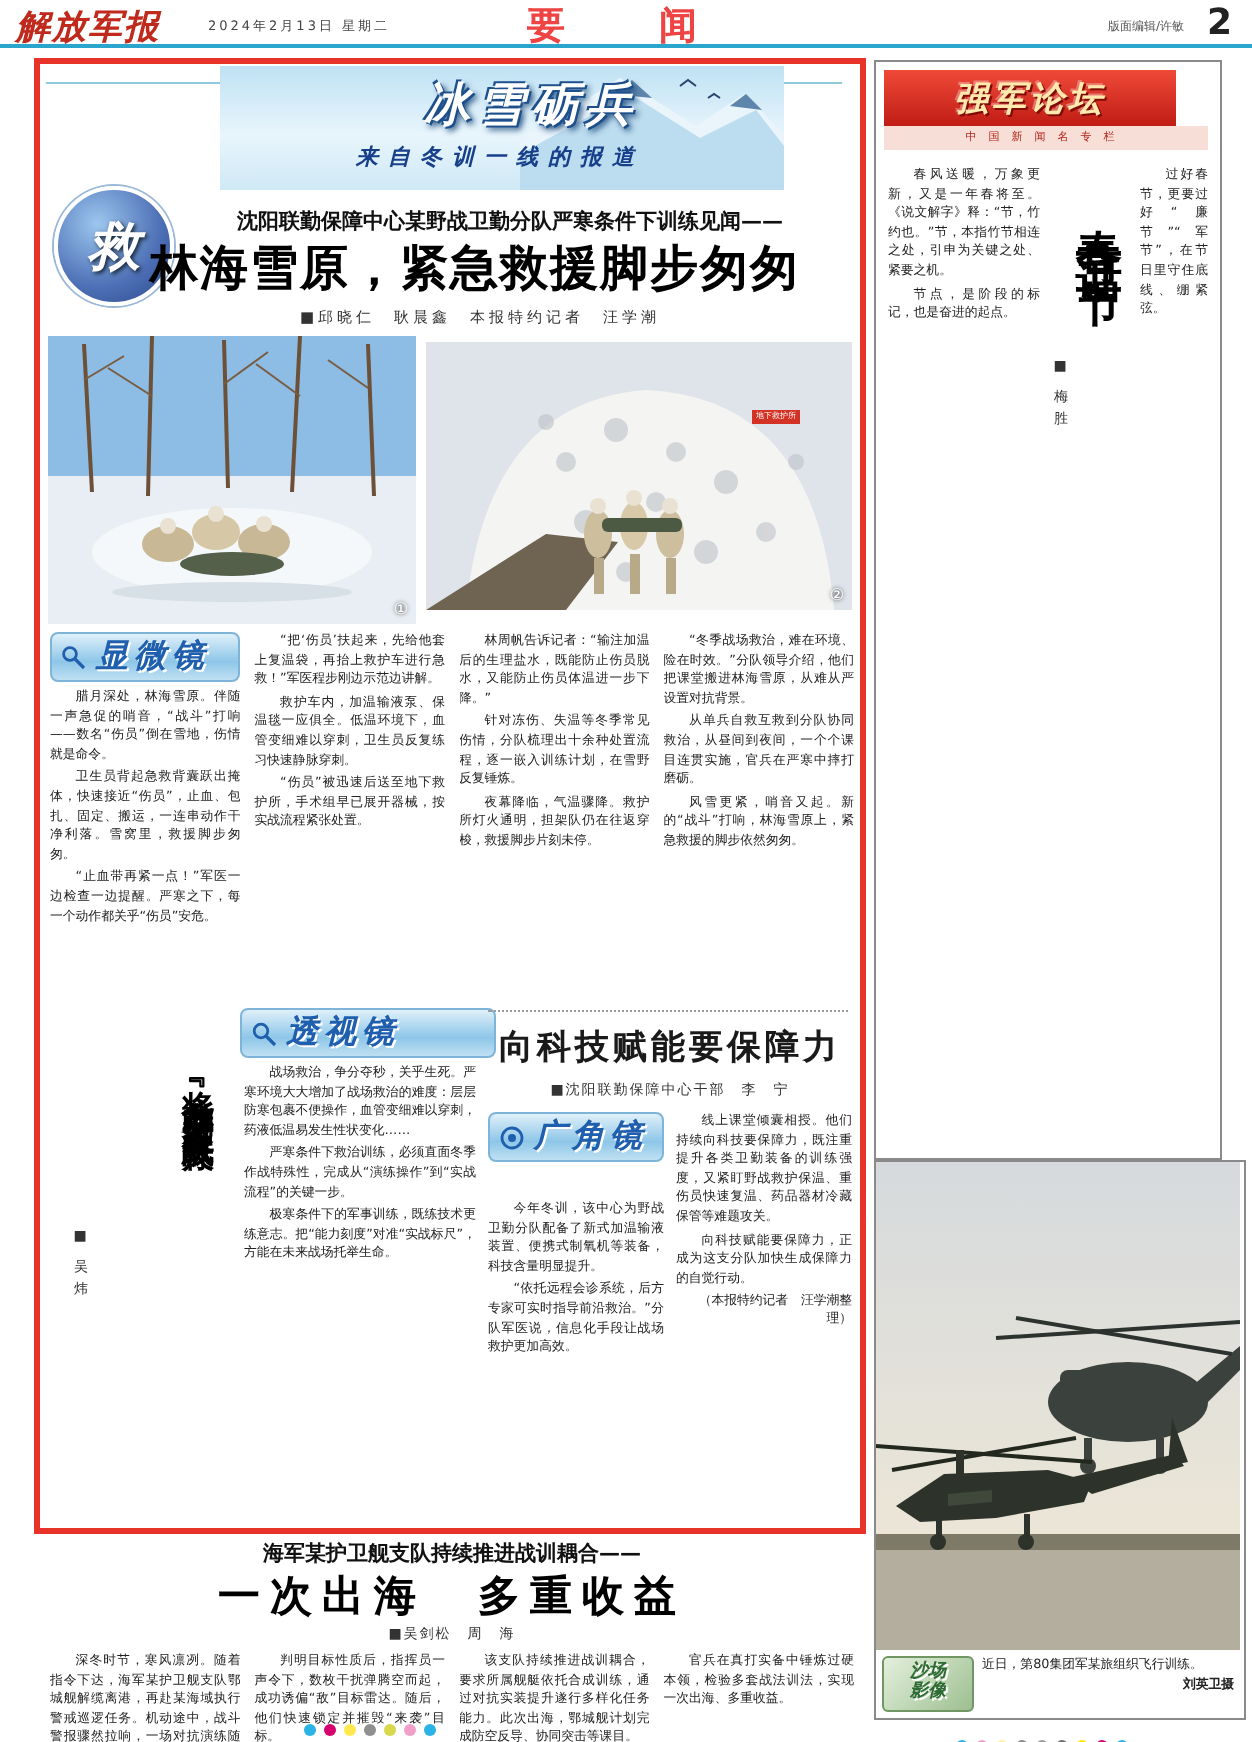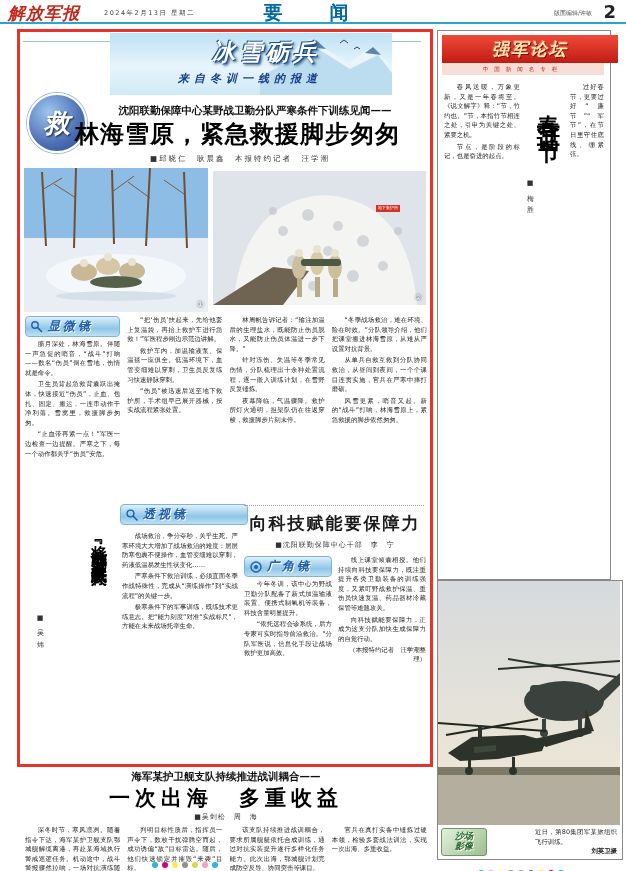--- a/index.html
+++ b/index.html
@@ -2,21 +2,21 @@
 <html><head>
 <meta charset="utf-8">
 <style>
   html,body{margin:0;padding:0;background:#e9e9e9;}
   #page{position:relative;width:626px;height:871px;background:#fff;overflow:hidden;
         font-family:"DejaVu Sans","Liberation Sans",sans-serif;color:#1a1a1a;}
   .abs{position:absolute;}
   
   .masthead{font-size:17px;font-weight:bold;font-style:italic;color:#c02a1d;letter-spacing:1px;}
   .hdate{font-size:6.5px;color:#444;letter-spacing:1.5px;}
-  .hsection{font-size:19px;font-weight:bold;letter-spacing:14px;text-align:center;color:#0369a1;}
+  .hsection{font-size:19px;font-weight:bold;letter-spacing:14px;text-align:center;color:#ef4444;}
   .heditor{font-size:6px;color:#555;}
   .hpagenum{font-size:18px;font-weight:bold;color:#222;}
   .cyanrule{background:#2aa6cd;}
   
   .redbox{border:3px solid #e8332a;background:#fff;}
   .innerline{background:#8ec9de;height:1px;}
   
   .banner{background:linear-gradient(180deg,#bfe2f4 0%,#e8f5fc 55%,#cfe9f6 100%);overflow:hidden;}
   .banner-title{font-size:23px;font-weight:bold;font-style:italic;color:#ffffff;
      text-shadow:1px 1px 0 #1d4f8c,-1px -1px 0 #1d4f8c,2px 2px 3px #0b3a6e;letter-spacing:4px;text-align:right;}
@@ -32,21 +32,21 @@
   .ph-marker{position:absolute;right:4px;bottom:3px;color:#fff;font-size:8px;text-shadow:0 0 2px #000;}
   .sign{position:absolute;background:#d43225;color:#fff;font-size:4px;line-height:1.2;text-align:center;padding:1px 2px;}
   
   .cols{display:flex;}
   .cols .col{flex:1;overflow:hidden;}
   .cols p,.tinytext p{margin:0 0 2px 0;font-size:6.4px;line-height:1.5;text-align:justify;text-indent:2em;color:#222;}
   
   .pill{display:flex;align-items:center;background:linear-gradient(180deg,#dff0fa,#8ec6e8 60%,#bfe0f2);
      border:1px solid #7db4d8;border-radius:4px;padding:1px 4px;gap:4px;}
   .pill .glyph{width:14px;height:14px;flex:0 0 14px;}
-  .pill .ptxt{font-size:12px;font-weight:bold;font-style:italic;color:#1f5fae;
+  .pill .ptxt{font-size:16px;font-weight:bold;font-style:italic;color:#1f5fae;
      text-shadow:1px 1px 0 #fff;letter-spacing:3px;white-space:nowrap;}
   
   .vtitle{writing-mode:vertical-rl;font-size:16px;font-weight:bold;letter-spacing:2px;color:#000;line-height:1.2;}
   .vauthor{writing-mode:vertical-rl;font-size:7px;color:#333;letter-spacing:2px;}
   .dotted{border-top:1px dotted #9a9a9a;}
   .h2line{font-size:17px;font-weight:bold;text-align:center;letter-spacing:2px;}
   .byline2{font-size:7px;text-align:center;color:#333;letter-spacing:1px;}
   .credit{font-size:6.4px;text-align:right;color:#222;}
   
   .forumbox{border:1px solid #8a8a8a;background:#fff;}
@@ -218,21 +218,21 @@
       <p>战场救治，争分夺秒，关乎生死。严寒环境大大增加了战场救治的难度：层层防寒包裹不便操作，血管变细难以穿刺，药液低温易发生性状变化……</p>
       <p>严寒条件下救治训练，必须直面冬季作战特殊性，完成从“演练操作”到“实战流程”的关键一步。</p>
       <p>极寒条件下的军事训练，既练技术更练意志。把“能力刻度”对准“实战标尺”，方能在未来战场托举生命。</p>
     </div>
 
   <div class="abs dotted" style="left:244px;top:505px;width:180px;"></div>
   <div class="abs h2line" style="left:244px;top:512px;width:182px;">向科技赋能要保障力</div>
   <div class="abs byline2" style="left:244px;top:540px;width:182px;">■沈阳联勤保障中心干部　李　宁</div>
   <div class="abs cols" style="left:244px;top:556px;width:182px;height:202px;gap:6px;">
     <div class="col">
-      <div class="pill" style="margin-bottom:3px;">
+      <div class="pill" style="margin-bottom:19px;">
         <svg class="glyph" viewBox="0 0 14 14">
           <circle cx="7" cy="7" r="5" fill="none" stroke="#1f5fae" stroke-width="1.4"></circle>
           <circle cx="7" cy="7" r="2" fill="#1f5fae"></circle>
         </svg>
         <span class="ptxt">广角镜</span>
       </div>
       <div class="tinytext">
           <p>今年冬训，该中心为野战卫勤分队配备了新式加温输液装置、便携式制氧机等装备，科技含量明显提升。</p>
           <p>“依托远程会诊系统，后方专家可实时指导前沿救治。”分队军医说，信息化手段让战场救护更加高效。</p>
         </div>
@@ -240,21 +240,21 @@
     <div class="col">
       <div class="tinytext">
           <p>线上课堂倾囊相授。他们持续向科技要保障力，既注重提升各类卫勤装备的训练强度，又紧盯野战救护保温、重伤员快速复温、药品器材冷藏保管等难题攻关。</p>
           <p>向科技赋能要保障力，正成为这支分队加快生成保障力的自觉行动。</p>
         </div>
       <div class="credit">（本报特约记者　汪学潮整理）</div>
     </div>
   </div>
 
   <div class="abs forumbox" style="left:437px;top:30px;width:172px;height:548px;">
-    <div class="forum-banner abs" style="left:4px;top:4px;width:176px;height:28px;">
+    <div class="forum-banner abs" style="left:4px;top:4px;width:146px;height:28px;">
       <span>强军论坛</span>
     </div>
     <div class="forum-sub abs" style="left:4px;top:32px;width:162px;height:12px;">中国新闻名专栏</div>
 
     <div class="abs" style="left:6px;top:52px;width:160px;height:188px;display:flex;gap:5px;">
       <div class="tinytext" style="width:76px;overflow:hidden;">
           <p>春风送暖，万象更新，又是一年春将至。《说文解字》释：“节，竹约也。”节，本指竹节相连之处，引申为关键之处、紧要之机。</p>
           <p>节点，是阶段的标记，也是奋进的起点。</p>
         </div>
       <div style="width:40px;position:relative;">
@@ -306,21 +306,21 @@
         <polygon points="36,166 58,164 58,170 36,172" fill="#40483c"></polygon>
       </g>
     </svg>
     <div class="abs" style="left:3px;top:247px;width:176px;height:28px;display:flex;gap:4px;">
       <div class="caption-badge" style="width:44px;height:26px;">
         <span>
           <span>沙场</span><br>
           <span>影像</span>
         </span>
       </div>
-      <div style="flex:1;margin-left:44px;">
+      <div style="flex:1;">
         <div class="caption-text">近日，第80集团军某旅组织飞行训练。</div>
         <div class="caption-credit">刘英卫摄</div>
       </div>
     </div>
   </div>
 
   <div class="abs kicker" style="left:25px;top:770px;width:402px;">海军某护卫舰支队持续推进战训耦合——</div>
   <div class="abs navy-headline" style="left:25px;top:784px;width:402px;">一次出海　多重收益</div>
   <div class="abs byline2" style="left:25px;top:812px;width:402px;">■吴剑松　周　海</div>
   <div class="abs cols" style="left:25px;top:826px;width:402px;height:45px;gap:7px;overflow:hidden;">

